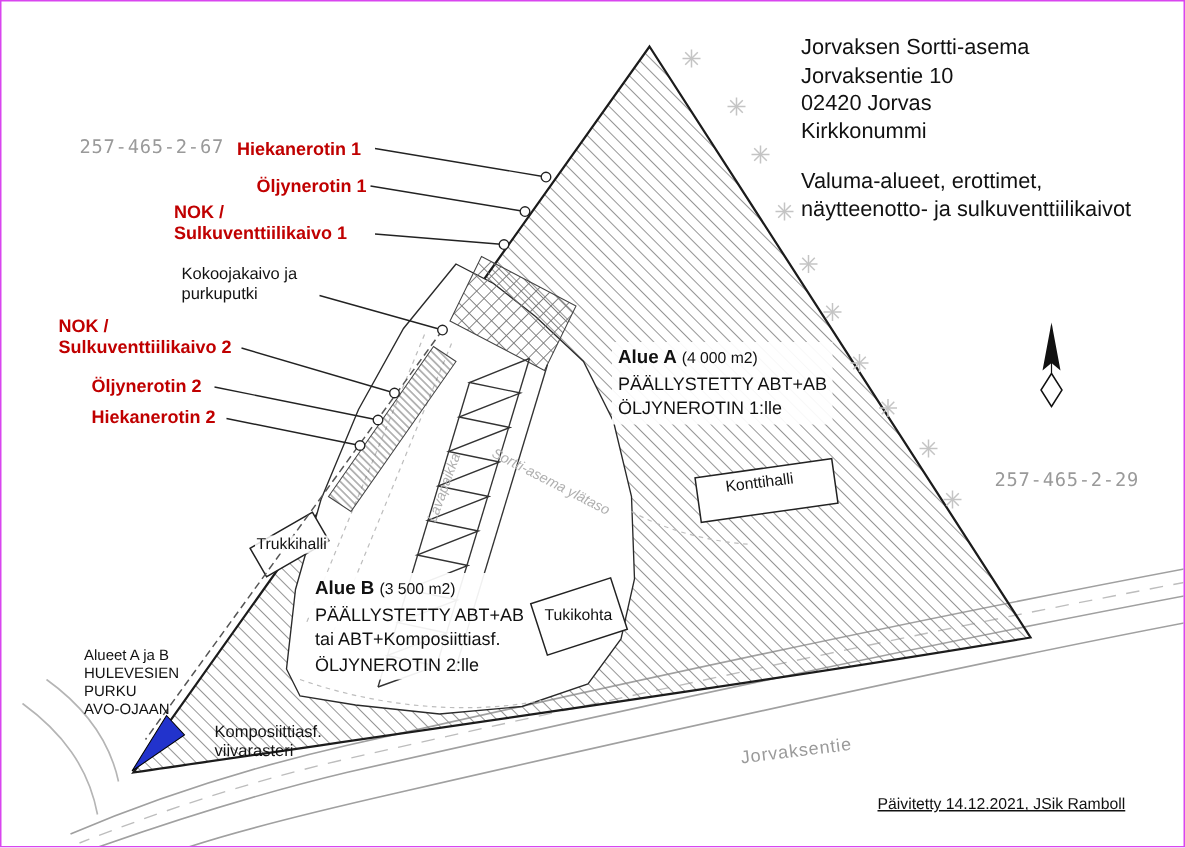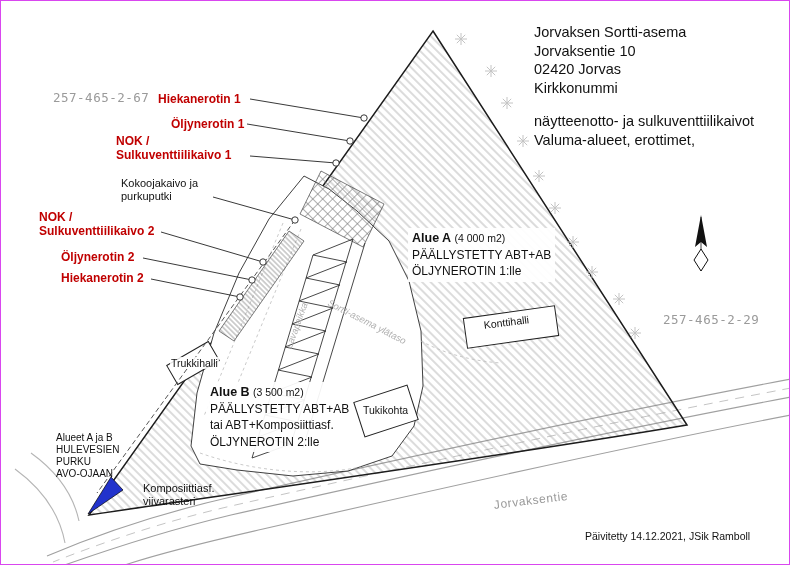--- a/index.html
+++ b/index.html
@@ -13,21 +13,21 @@
   .tiny{font-size:10px;color:#111;line-height:12px;}
   .parcel{font-family:"DejaVu Sans Mono",monospace;color:#9a9a9a;font-size:12.5px;letter-spacing:0.5px;}
   .graymap{color:#b0b0b0;font-style:italic;font-size:9.5px;transform-origin:left top;}
   .roadname{color:#9a9a9a;font-size:12px;letter-spacing:0.6px;transform-origin:left top;}
   .title-block{font-size:14.5px;line-height:18.5px;}
   .title-block .gap{height:15px;}
   .area-box{background:rgba(255,255,255,0.93);padding:2px 4px;font-size:12px;line-height:16.5px;}
   .area-box b{font-size:12.5px;}
   .area-box .sz{font-size:10.5px;margin-top:26px;}
   .bld{font-size:10.5px;background:rgba(255,255,255,0.85);padding:0 1px;}
-  .footer{font-size:10.5px;color:#111;}
+  .footer{font-size:10.5px;color:#111;text-decoration:underline;}
 </style>
 </head>
 <body>
 
 <div class="canvas">
 
   <svg class="base" width="790" height="565" viewBox="0 0 790 565">
     <defs>
       <pattern id="hatch" width="6" height="6" patternUnits="userSpaceOnUse" patternTransform="rotate(-45)">
         <line x1="3" y1="0" x2="3" y2="6" stroke="#8a8a8a" stroke-width="0.6"></line>
@@ -129,22 +129,22 @@
       <use href="#star" transform="translate(634,332)"></use>
     </g>
   </svg>
 
   <div class="lbl title-block" style="left:533px;top:22px">
     <div>Jorvaksen Sortti-asema</div>
     <div>Jorvaksentie 10</div>
     <div>02420 Jorvas</div>
     <div>Kirkkonummi</div>
     <div class="gap"></div>
+    <div>Valuma-alueet, erottimet,</div>
     <div>näytteenotto- ja sulkuventtiilikaivot</div>
-    <div>Valuma-alueet, erottimet,</div>
   </div>
 
   <div class="lbl parcel" style="left:52px;top:90px">257-465-2-67</div>
   <div class="lbl parcel" style="left:662px;top:312px">257-465-2-29</div>
 
   <div class="lbl red" style="left:157px;top:91px">Hiekanerotin 1</div>
   <div class="lbl red" style="left:170px;top:116px">Öljynerotin 1</div>
   <div class="lbl red" style="left:115px;top:133px">
     <div>NOK /</div>
     <div>Sulkuventtiilikaivo 1</div>

